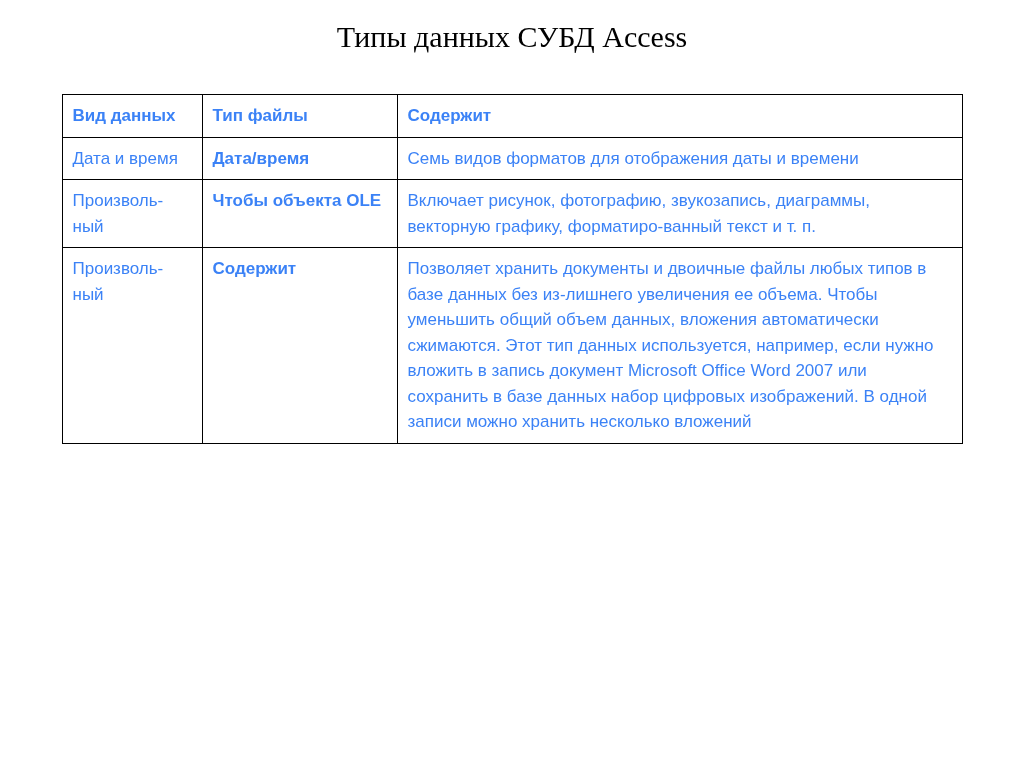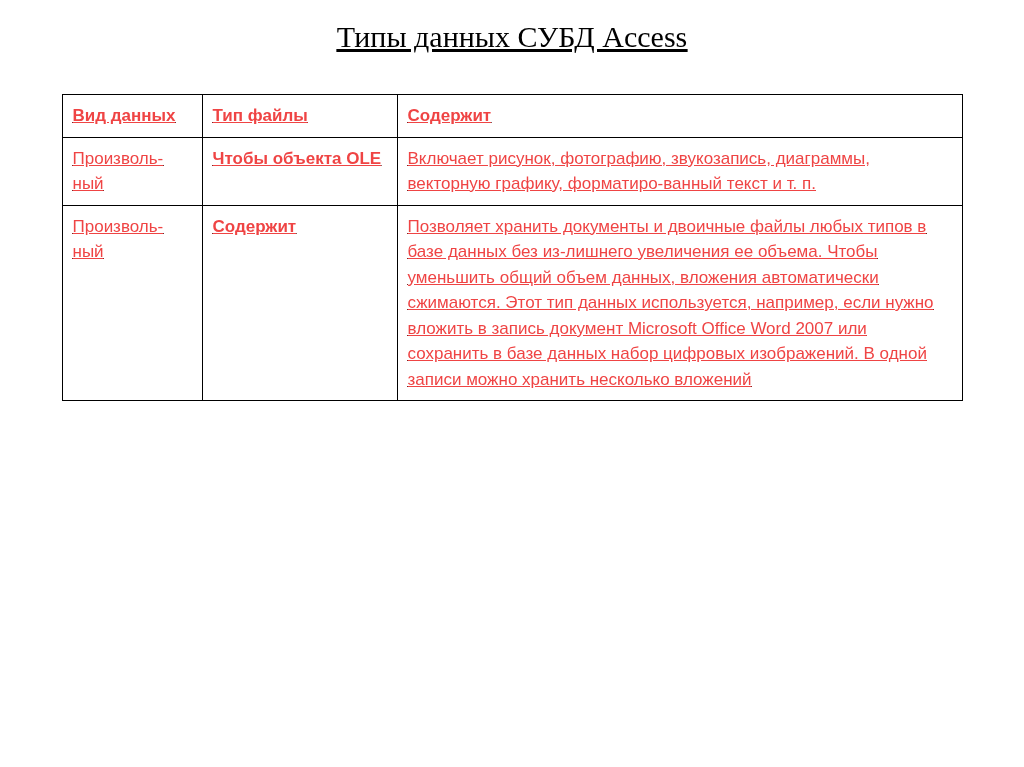--- a/index.html
+++ b/index.html
@@ -1,19 +1,18 @@
 <!DOCTYPE html>
 <html><head>
   <meta charset="utf-8">
   <style>
     * {
       margin: 0;
       padding: 0;
       box-sizing: border-box;
-      text-decoration: underline;
     }
     body {
       font-family: Arial, "Helvetica Neue", sans-serif;
       background: #ffffff;
       width: 1024px;
       height: 767px;
       padding: 20px 0;
     }
     .page-title {
       text-align: center;
@@ -30,21 +29,21 @@
       table-layout: fixed;
     }
     .data-table th,
     .data-table td {
       border: 1.5px solid #000;
       padding: 8px 10px;
       vertical-align: top;
       text-align: left;
       font-size: 17px;
       line-height: 1.5;
-      color: #ef4444;
+      color: #3b82f6;
     }
     .data-table th {
       font-weight: bold;
       background: #fff;
     }
     .col-kind {
       width: 140px;
     }
     .col-type {
       width: 195px;
@@ -69,20 +68,25 @@
   </colgroup>
   <thead>
     <tr>
       <th>Вид данных</th>
       <th>Тип файлы</th>
       <th>Содержит</th>
     </tr>
   </thead>
   <tbody>
     <tr>
+      <td>Дата и время</td>
+      <td class="bold-cell">Дата/время</td>
+      <td>Семь видов форматов для отображения даты и времени</td>
+    </tr>
+    <tr>
       <td>Произволь-ный</td>
       <td class="bold-cell">Чтобы объекта OLE</td>
       <td>Включает рисунок, фотографию, звукозапись, диаграммы, векторную графику, форматиро-ванный текст и т. п.</td>
     </tr>
     <tr>
       <td>Произволь-ный</td>
       <td class="bold-cell">Содержит</td>
       <td>Позволяет хранить документы и двоичные файлы любых типов в базе данных без из-лишнего увеличения ее объема. Чтобы уменьшить общий объем данных, вложения автоматически сжимаются. Этот тип данных используется, например, если нужно вложить в запись документ Microsoft Office Word 2007 или сохранить в базе данных набор цифровых изображений. В одной записи можно хранить несколько вложений</td>
     </tr>
   </tbody>

